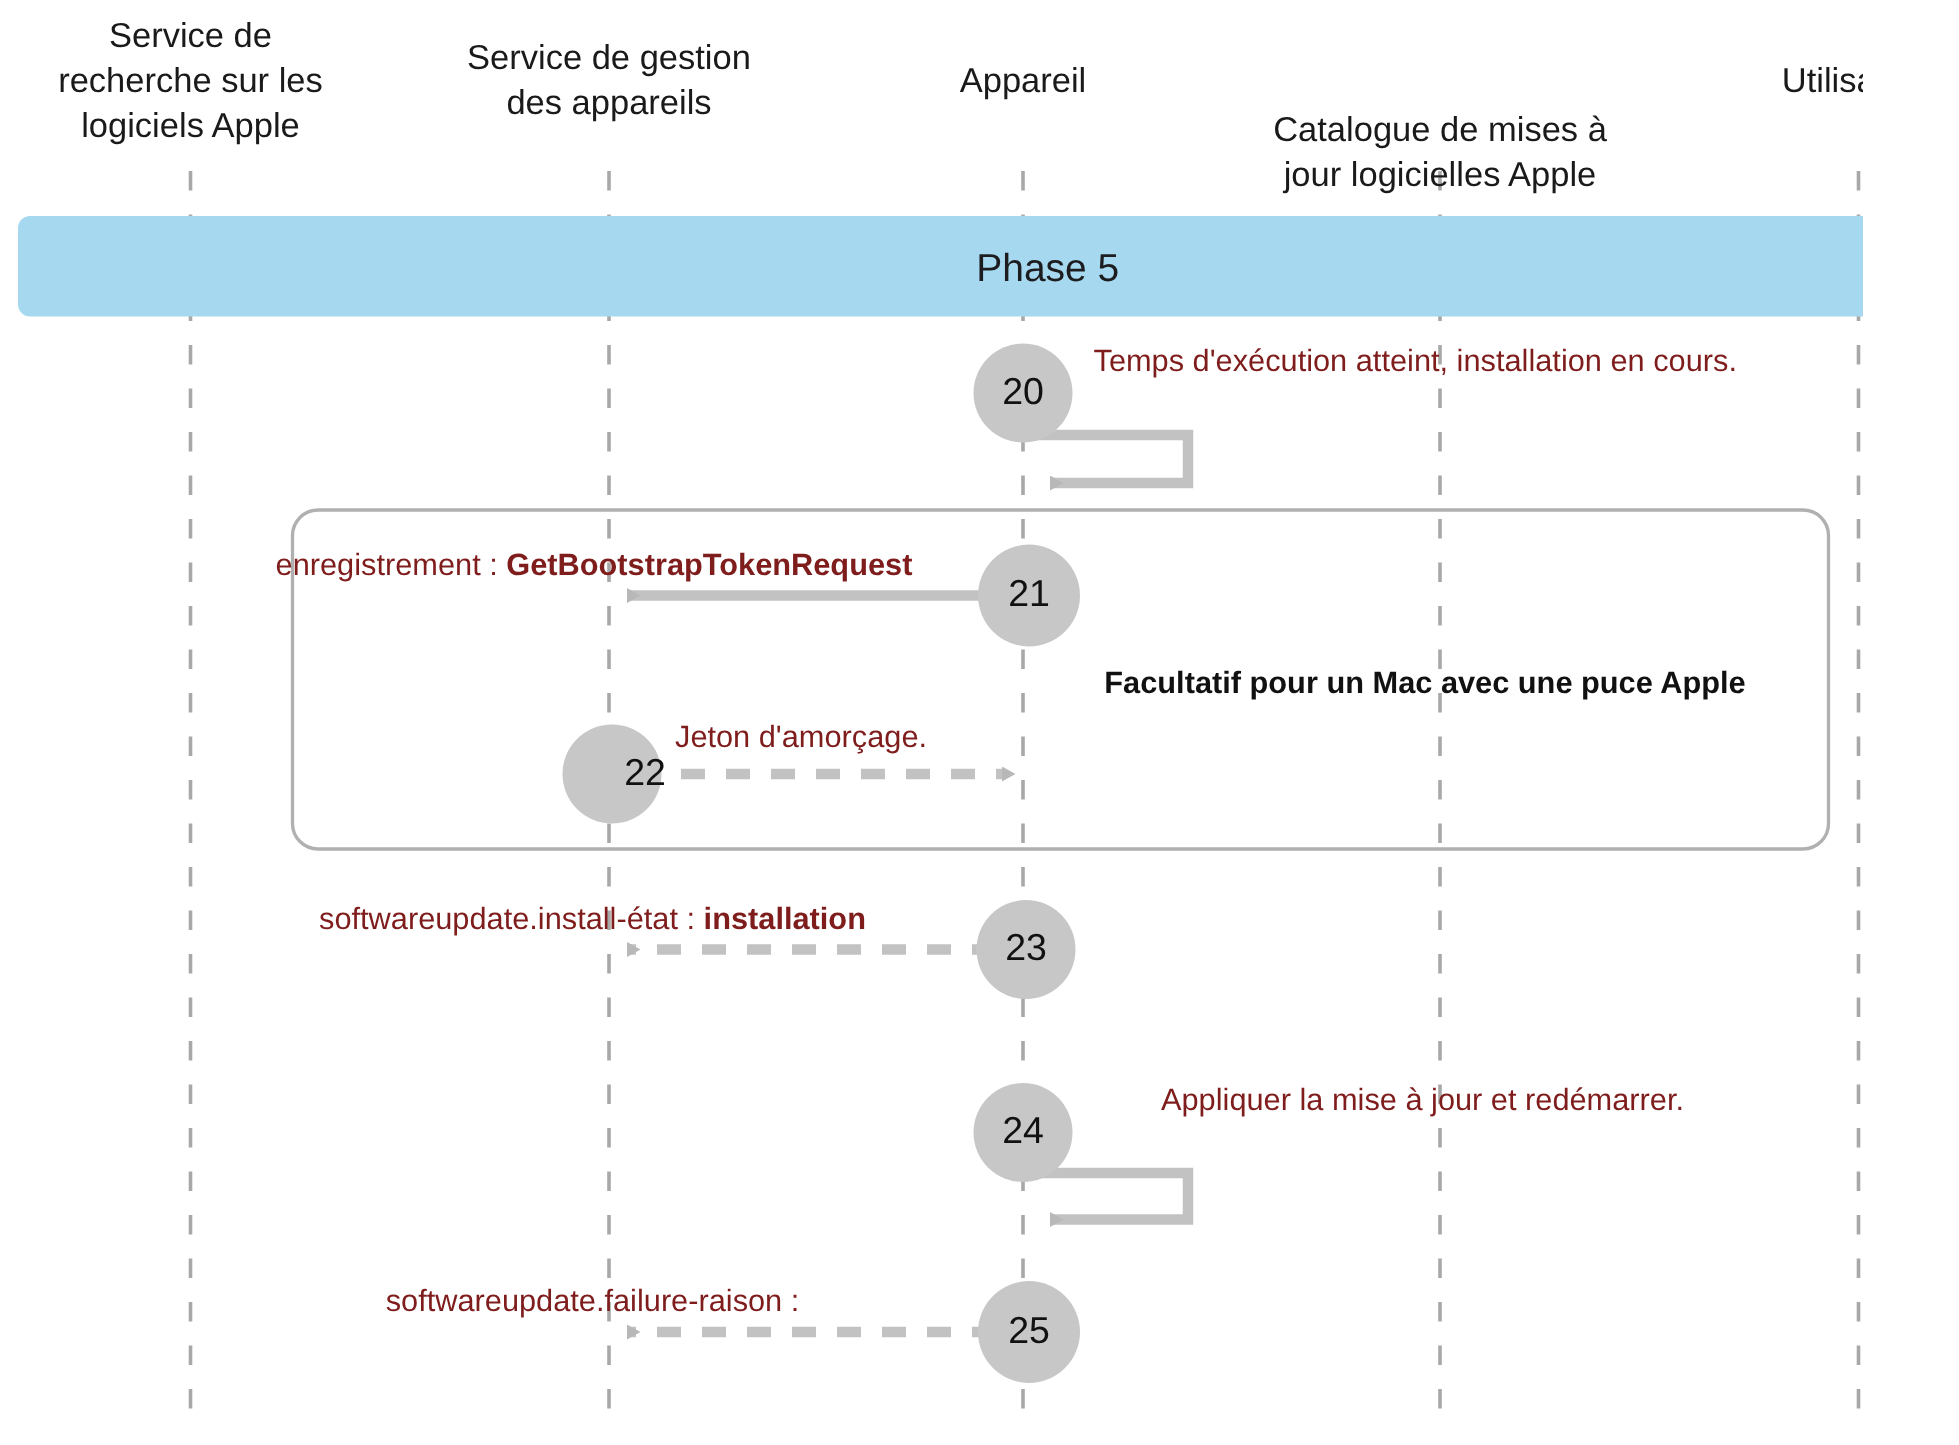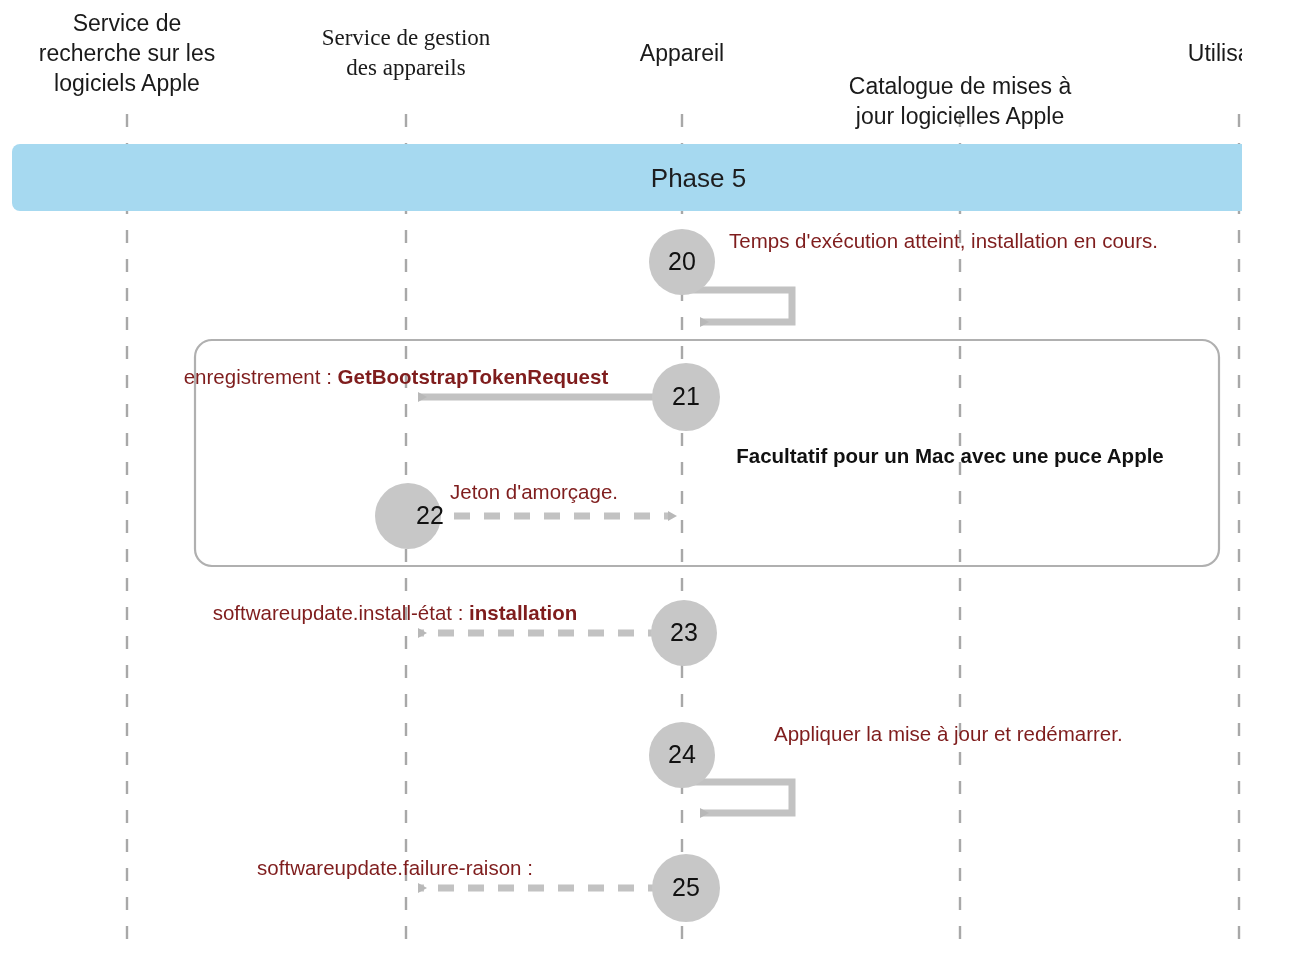--- a/index.html
+++ b/index.html
@@ -125,21 +125,21 @@
     <circle cx="684" cy="633" r="33" fill="#c7c7c7"></circle>
     <circle cx="682" cy="755" r="33" fill="#c7c7c7"></circle>
     <circle cx="686" cy="888" r="34" fill="#c7c7c7"></circle>
   </svg>
 
   <div class="overlay">
 
     <div class="lane-header" style="left:7px; top:8px; width:240px;">Service de
 recherche sur les
 logiciels Apple</div>
-    <div class="lane-header" style="left:286px; top:23px; width:240px;font-family:Liberation Serif, serif;">Service de gestion
+    <div class="lane-header" style="left:286px; top:23px; width:240px;">Service de gestion
 des appareils</div>
     <div class="lane-header" style="left:582px; top:38px; width:200px;">Appareil</div>
     <div class="lane-header" style="left:820px; top:23px; width:280px;margin-top:48px;">Catalogue de mises à
 jour logicielles Apple</div>
     <div class="lane-header" style="left:1149px; top:38px; width:180px;">Utilisateur</div>
 
     <div class="phase-label" style="left:12px; top:163px; width:1281px;">Phase 5</div>
 
     <div class="step-num" style="left:652px; top:247px; width:60px;">20</div>
     <div class="step-num" style="left:656px; top:382px; width:60px;">21</div>

